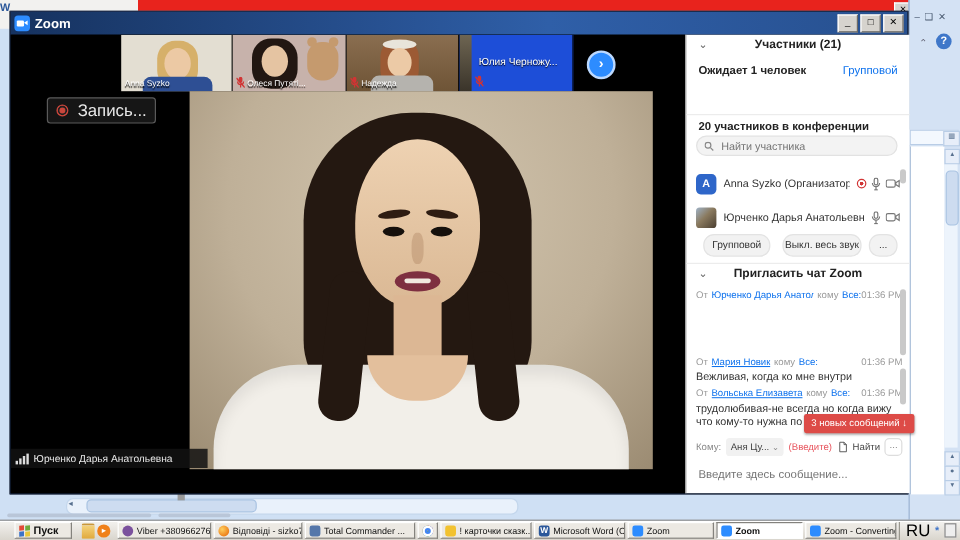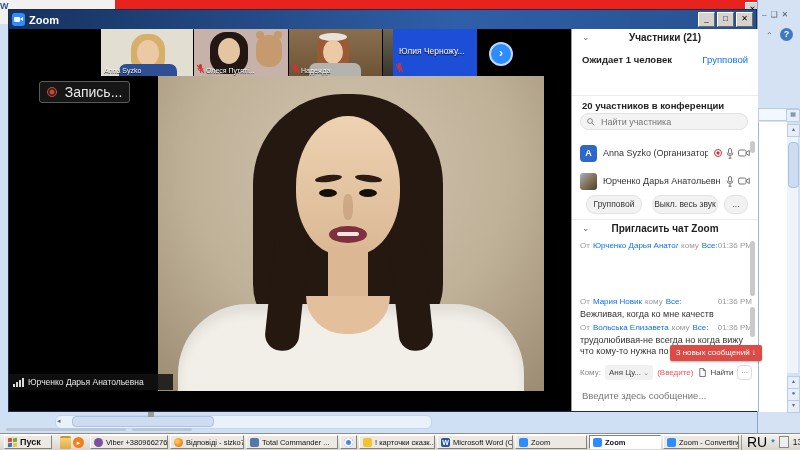--- a/index.html
+++ b/index.html
@@ -62,39 +62,39 @@
   .searchbox input{border:none;background:transparent;outline:none;font-size:9px;width:130px;
     font-family:"Liberation Sans",sans-serif;color:#444}
   .p-row{position:absolute;left:8px;width:170px;height:24px;display:flex;align-items:center;gap:6px}
   .p-name{font-size:9px;color:#333;white-space:nowrap;overflow:hidden;flex:1}
   .icon-cluster{display:flex;align-items:center;gap:4px}
   .pill-btn{position:absolute;height:17px;background:#f2f2f2;border:1px solid #e3e3e3;border-radius:9px;
     font-size:8.5px;color:#333;text-align:center;line-height:16px}
   .divider{position:absolute;left:0;width:100%;height:1px;background:#ececec}
   .msg-head{position:absolute;left:8px;width:172px;font-size:8px;color:#999;display:flex;white-space:nowrap}
   .msg-head .sender{color:#0e72ed;margin:0 3px;overflow:hidden;max-width:92px}
-  .msg-head .underline{}
+  .msg-head .underline{text-decoration:underline}
   .msg-head .all{color:#0e72ed;margin-left:3px}
   .msg-head .time{margin-left:auto;color:#999}
   .msg-body{position:absolute;left:8px;width:170px;font-size:9px;line-height:11px;color:#333}
   .newmsg-badge{position:absolute;left:98px;top:316px;height:16px;background:#dd4b47;border-radius:2px;
     color:#fff;font-size:8px;line-height:16px;padding:0 6px;white-space:nowrap;box-shadow:0 1px 2px rgba(0,0,0,.3)}
   .compose{position:absolute;left:8px;top:336px;width:172px;display:flex;align-items:center;gap:4px;font-size:8px;color:#888}
   .dd{background:#f1f1f1;border-radius:3px;height:15px;line-height:15px;padding:0 4px;color:#444;white-space:nowrap}
   .private{color:#e8565f}
   .more-sq{border:1px solid #ddd;border-radius:4px;width:16px;height:13px;line-height:9px;text-align:center;color:#888}
   .chat-input{position:absolute;left:8px;top:360px;width:168px;border:none;outline:none;font-size:9.5px;
     color:#555;font-family:"Liberation Sans",sans-serif;background:transparent}
   .vbar{position:absolute;width:5px;border-radius:3px;background:#c9c9c9}
   
   .fig{position:absolute}
   
   .taskbar{left:0;top:433px;width:800px;height:17px;
     background:linear-gradient(#f4f3f0,#d9d5cd);border-top:1px solid #8f8f8f;box-shadow:inset 0 1px 0 #fff;
-    display:flex;align-items:center;padding:0 4px;box-sizing:border-box;gap:2px}
+    display:flex;align-items:center;padding:0 12px;box-sizing:border-box;gap:2px}
   .tbtn{height:14px;background:#ece9e3;border:1px solid;border-color:#fff #84827d #84827d #fff;
     display:flex;align-items:center;gap:3px;padding:0 3px;font-size:7.5px;color:#111;
     white-space:nowrap;overflow:hidden;box-sizing:border-box;flex:0 0 auto}
   .tbtn.active{background:#fff;border-color:#84827d #fff #fff #84827d;font-weight:bold}
   .start{font-weight:bold;font-size:9px;display:flex;align-items:center;gap:3px}
   .flag{position:relative;width:9px;height:9px}
   .flag i{position:absolute;width:4px;height:4px}
   .qicon{width:11px;height:11px;flex:0 0 auto}
   .appicon{width:9px;height:9px;flex:0 0 auto}
   .tray{margin-left:auto;display:flex;align-items:center;gap:4px;height:15px;
@@ -302,21 +302,21 @@
           <span class="time">01:36 PM</span>
         </div>
 
         <div class="msg-head" style="top:268px">
           <span>От</span>
           <span class="sender underline">Мария Новик</span>
           <span>кому</span>
           <span class="all">Все:</span>
           <span class="time">01:36 PM</span>
         </div>
-        <div class="msg-body" style="top:280px">Вежливая, когда ко мне качеств</div>
+        <div class="msg-body" style="top:280px">Вежливая, когда ко мне внутри</div>
 
         <div class="msg-head" style="top:294px">
           <span>От</span>
           <span class="sender underline">Вольська Елизавета</span>
           <span>кому</span>
           <span class="all">Все:</span>
           <span class="time">01:36 PM</span>
         </div>
         <div class="msg-body" style="top:306px">трудолюбивая-не всегда но когда вижу что кому-то нужна по</div>
 

